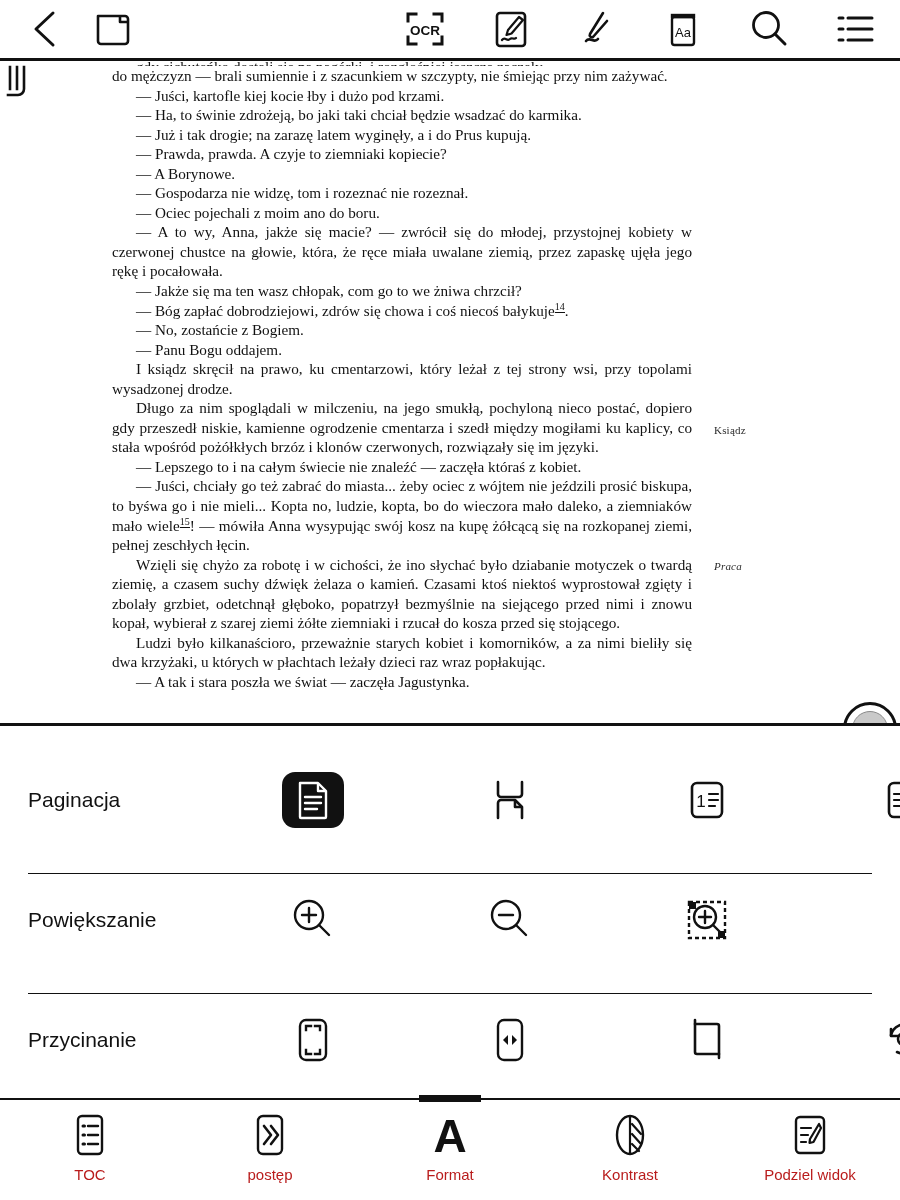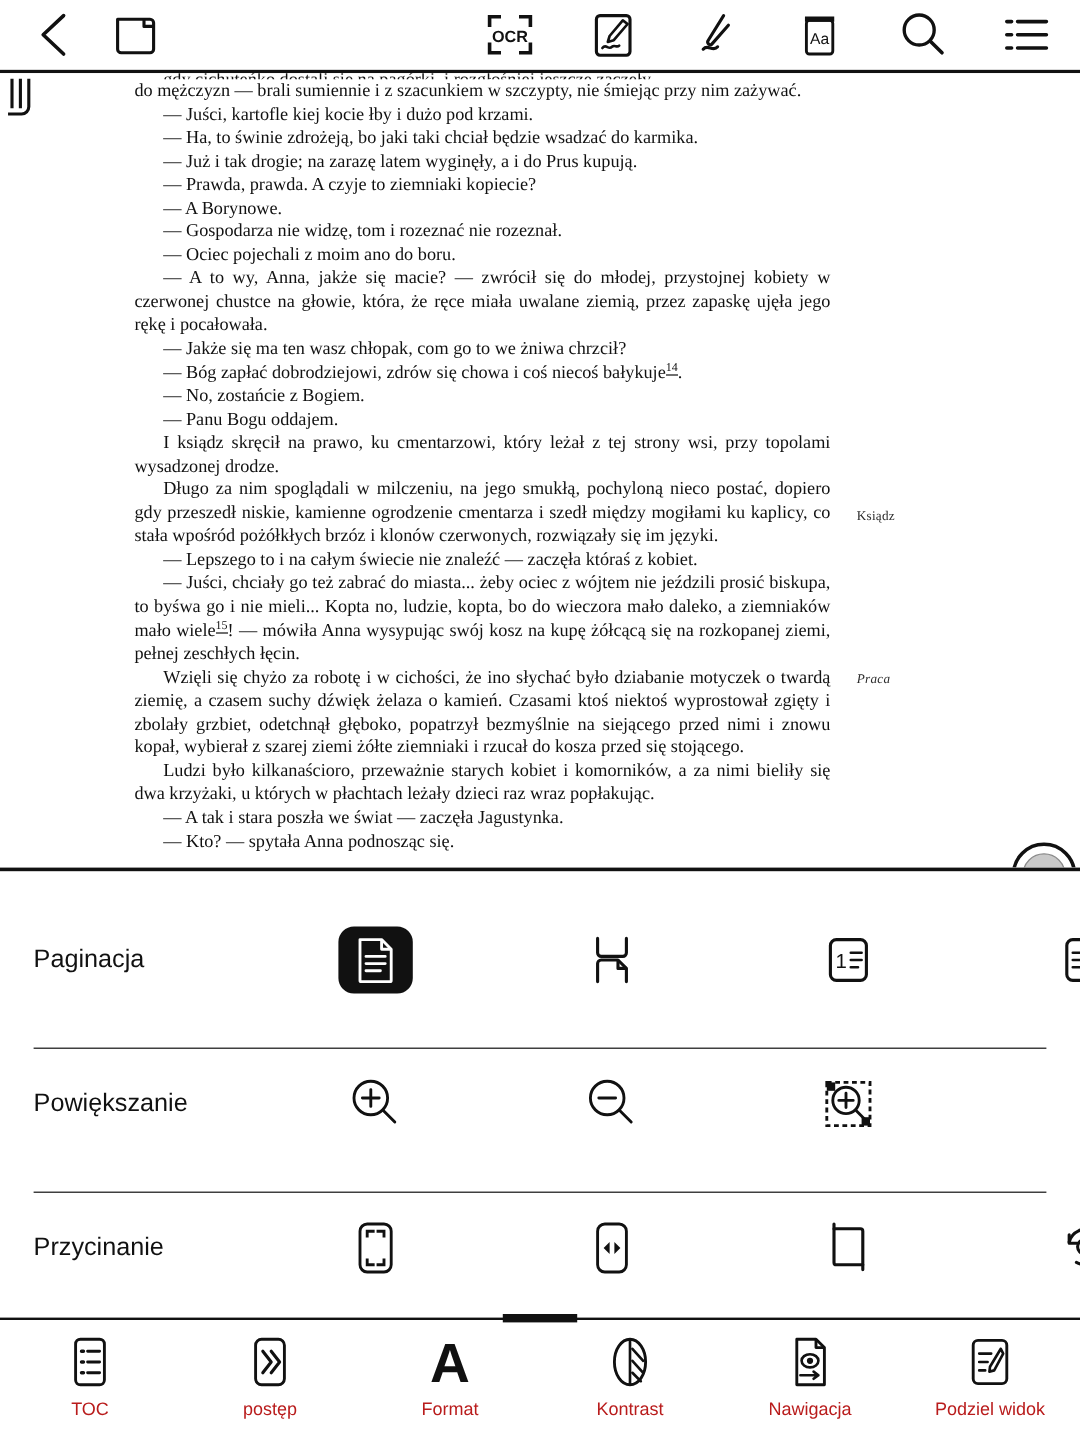--- a/index.html
+++ b/index.html
@@ -277,21 +277,20 @@
       <p class="ind"><span>— Bóg zapłać dobrodziejowi, zdrów się chowa i coś niecoś bałykuje</span><span class="fn">14</span><span>.</span></p>
       <p class="ind">— No, zostańcie z Bogiem.</p>
       <p class="ind">— Panu Bogu oddajem.</p>
       <p class="ind">I ksiądz skręcił na prawo, ku cmentarzowi, który leżał z tej strony wsi, przy topolami wysadzonej drodze.</p>
       <p class="ind">Długo za nim spoglądali w milczeniu, na jego smukłą, pochyloną nieco postać, dopiero gdy przeszedł niskie, kamienne ogrodzenie cmentarza i szedł między mogiłami ku kaplicy, co stała wpośród pożółkłych brzóz i klonów czerwonych, rozwiązały się im języki.</p>
       <p class="ind">— Lepszego to i na całym świecie nie znaleźć — zaczęła któraś z kobiet.</p>
       <p class="ind"><span>— Juści, chciały go też zabrać do miasta... żeby ociec z wójtem nie jeździli prosić biskupa, to byśwa go i nie mieli... Kopta no, ludzie, kopta, bo do wieczora mało daleko, a ziemniaków mało wiele</span><span class="fn">15</span><span>! — mówiła Anna wysypując swój kosz na kupę żółcącą się na rozkopanej ziemi, pełnej zeschłych łęcin.</span></p>
       <p class="ind">Wzięli się chyżo za robotę i w cichości, że ino słychać było dziabanie motyczek o twardą ziemię, a czasem suchy dźwięk żelaza o kamień. Czasami ktoś niektoś wyprostował zgięty i zbolały grzbiet, odetchnął głęboko, popatrzył bezmyślnie na siejącego przed nimi i znowu kopał, wybierał z szarej ziemi żółte ziemniaki i rzucał do kosza przed się stojącego.</p>
       <p class="ind">Ludzi było kilkanaścioro, przeważnie starych kobiet i komorników, a za nimi bieliły się dwa krzyżaki, u których w płachtach leżały dzieci raz wraz popłakując.</p>
       <p class="ind">— A tak i stara poszła we świat — zaczęła Jagustynka.</p>
-      <p class="ind">— Kto? — spytała Anna podnosząc się.</p>
     </div>
 
     <div class="gloss g1">Ksiądz</div>
     <div class="gloss g2">Praca</div>
 
     <div class="fab">
       <div class="inner"></div>
     </div>
   </div>
 
@@ -458,32 +457,20 @@
       <div class="navicon">
         <svg width="44" height="46" viewBox="0 0 44 46">
           <ellipse cx="22" cy="23" rx="13" ry="19" fill="none" stroke="#111" stroke-width="2.4"></ellipse>
           <path d="M22 4 v38" stroke="#111" stroke-width="2.2"></path>
           <path d="M24 12 L33 22 M24 22 L33 32 M24 32 L31 39" stroke="#111" stroke-width="2.2" stroke-linecap="round"></path>
         </svg>
       </div>
       <div class="nlabel">Kontrast</div>
     </div>
 
-    <div class="navitem">
-      <div class="navicon">
-        <svg width="44" height="46" viewBox="0 0 44 46">
-          <path d="M11 4 h16 l7 7 v31 H11 Z" fill="none" stroke="#111" stroke-width="2.4" stroke-linejoin="round"></path>
-          <path d="M27 4 v7 h7" fill="none" stroke="#111" stroke-width="2.4" stroke-linejoin="round"></path>
-          <ellipse cx="22" cy="22" rx="7" ry="5.5" fill="none" stroke="#111" stroke-width="2.2"></ellipse>
-          <circle cx="22" cy="22" r="2.6" fill="#111"></circle>
-          <path d="M14 34 h14 M25 31 l4 3 l-4 3" fill="none" stroke="#111" stroke-width="2.2" stroke-linecap="round" stroke-linejoin="round"></path>
-        </svg>
-      </div>
-      <div class="nlabel">Nawigacja</div>
-    </div>
 
     <div class="navitem">
       <div class="navicon">
         <svg width="44" height="46" viewBox="0 0 44 46">
           <rect x="8" y="5" width="28" height="36" rx="4" fill="none" stroke="#111" stroke-width="2.4"></rect>
           <path d="M13 16 h10 M13 23 h7 M13 30 h5" stroke="#111" stroke-width="2.2" stroke-linecap="round"></path>
           <path d="M31 12 L22 27 l-0.5 4 l4 -1 L33 16 Z" fill="none" stroke="#111" stroke-width="2.2" stroke-linejoin="round"></path>
         </svg>
       </div>
       <div class="nlabel">Podziel widok</div>

